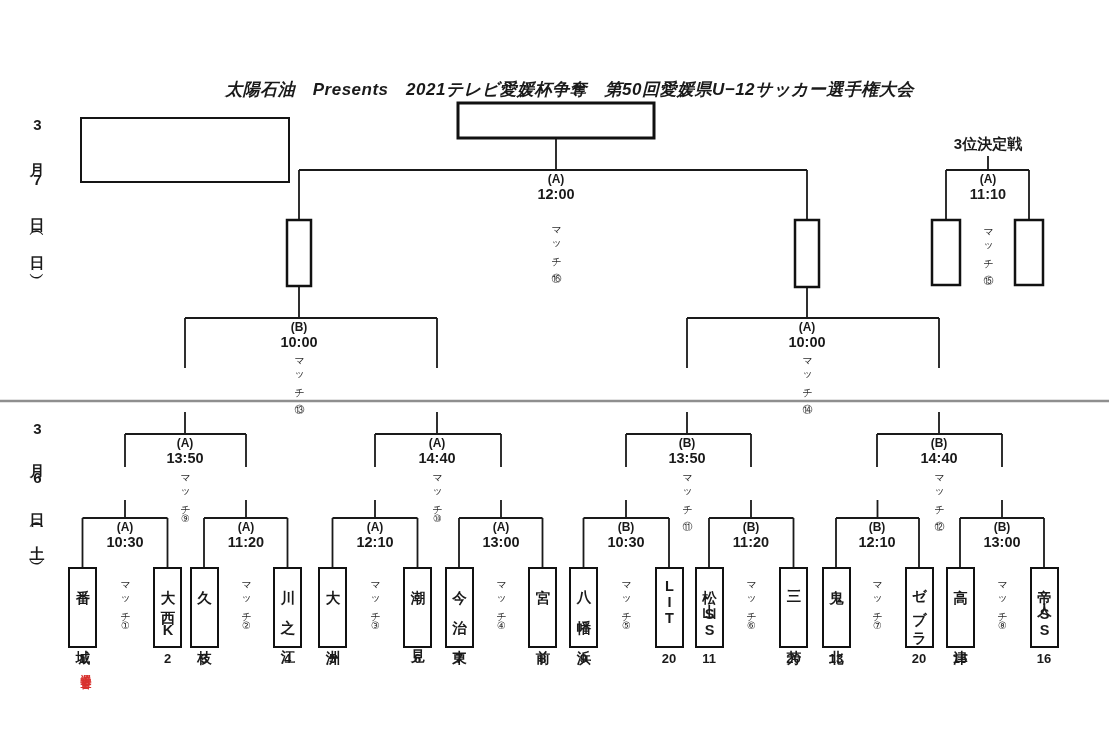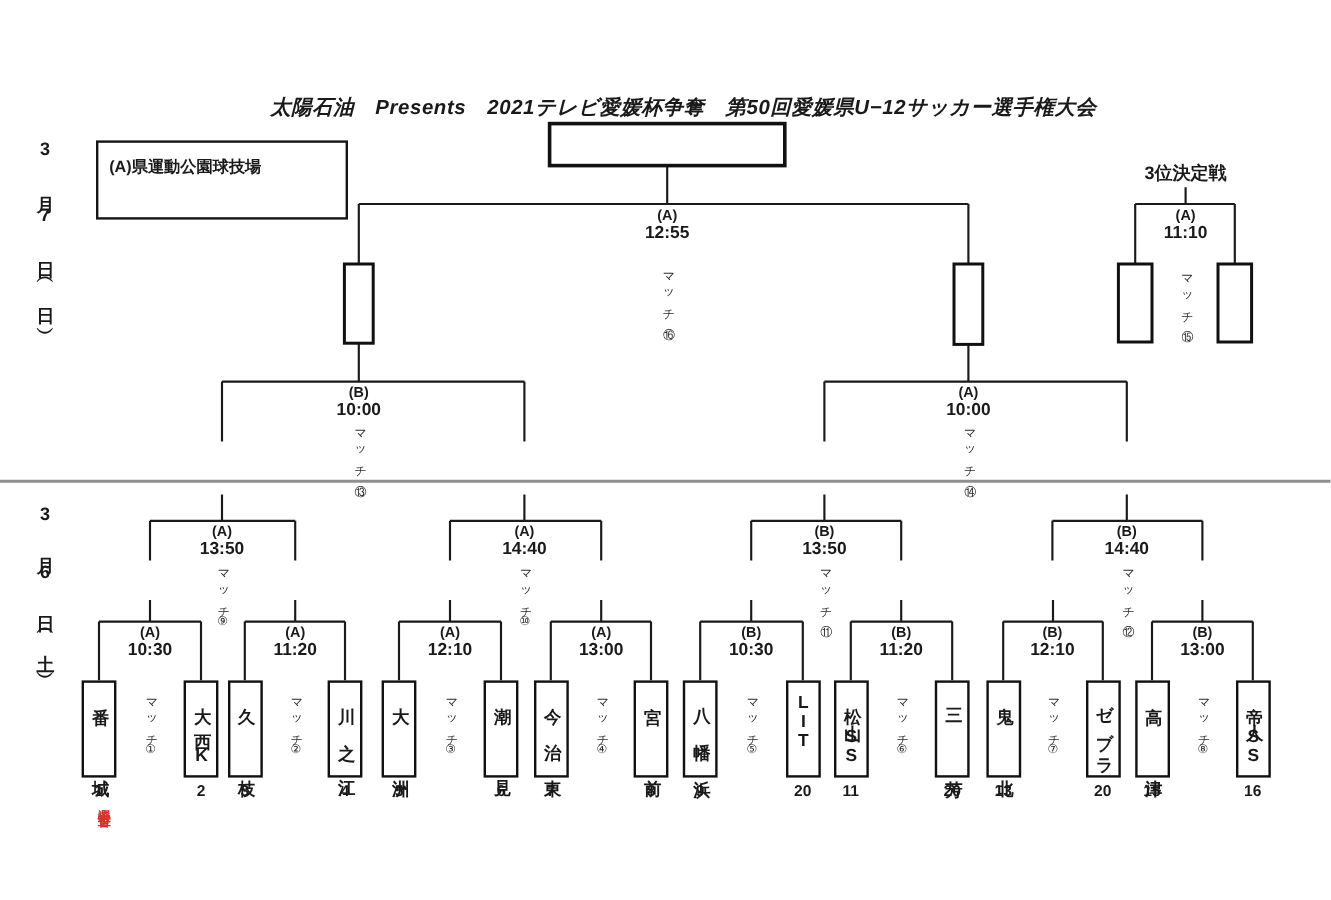--- a/index.html
+++ b/index.html
@@ -64,28 +64,27 @@
 
     <path d="M0 401 H1109" fill="none" stroke="#8f8f8f" stroke-width="2.5"></path>
   </svg>
 
   <div class="title">太陽石油　Presents　2021テレビ愛媛杯争奪　第50回愛媛県U−12サッカー選手権大会</div>
 
   <div class="date-col d2">3月7日（日）</div>
   <div class="date-col d1">3月6日（土）</div>
 
   <div class="legend">
-    <div>(A)県運動公園球技場</div>
   </div>
 
   <div class="heading3">3位決定戦</div>
 
   <div class="mlabel" style="left:521px;top:172px;">
     <div class="venue">(A)</div>
-    <div class="time">12:55</div>
+    <div class="time">12:00</div>
   </div>
   <div class="vmatch" style="left:548px;top:220px;">マッチ⑯</div>
 
   <div class="mlabel" style="left:953px;top:172px;">
     <div class="venue">(A)</div>
     <div class="time">11:10</div>
   </div>
   <div class="vmatch" style="left:980px;top:222px;">マッチ⑮</div>
 
   <div class="mlabel" style="left:264px;top:320px;">

